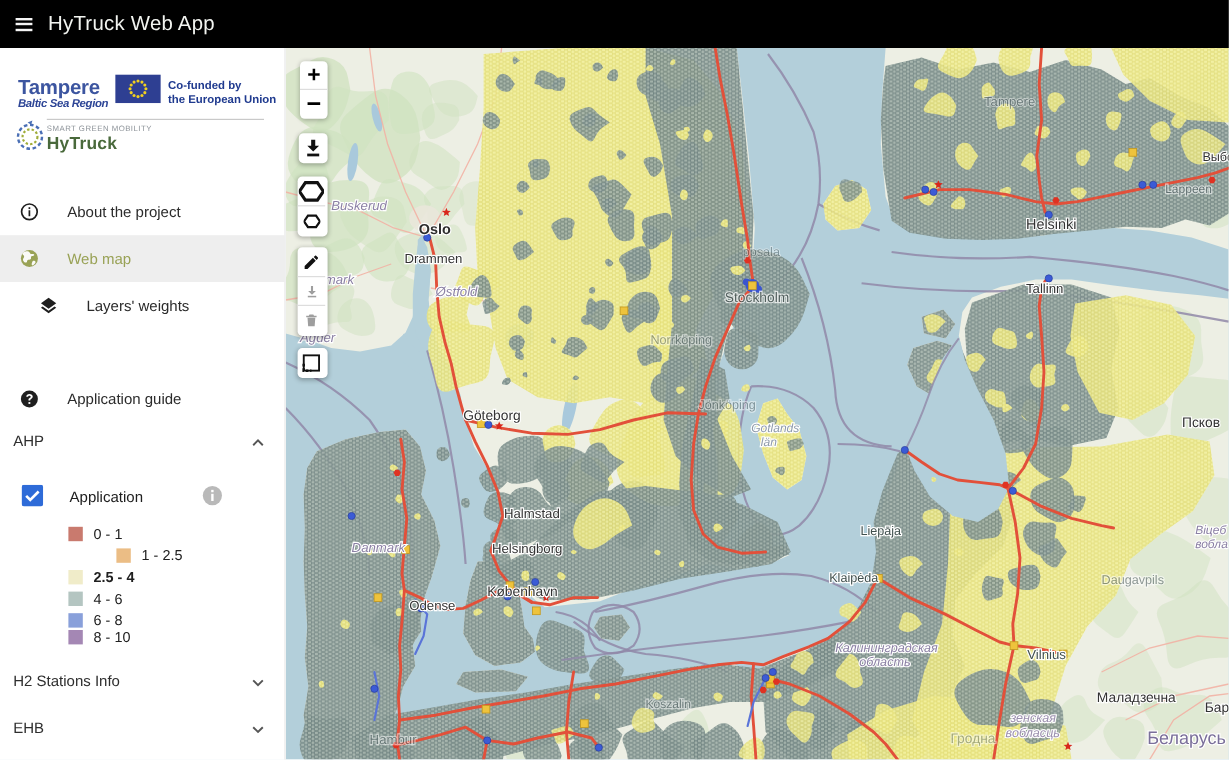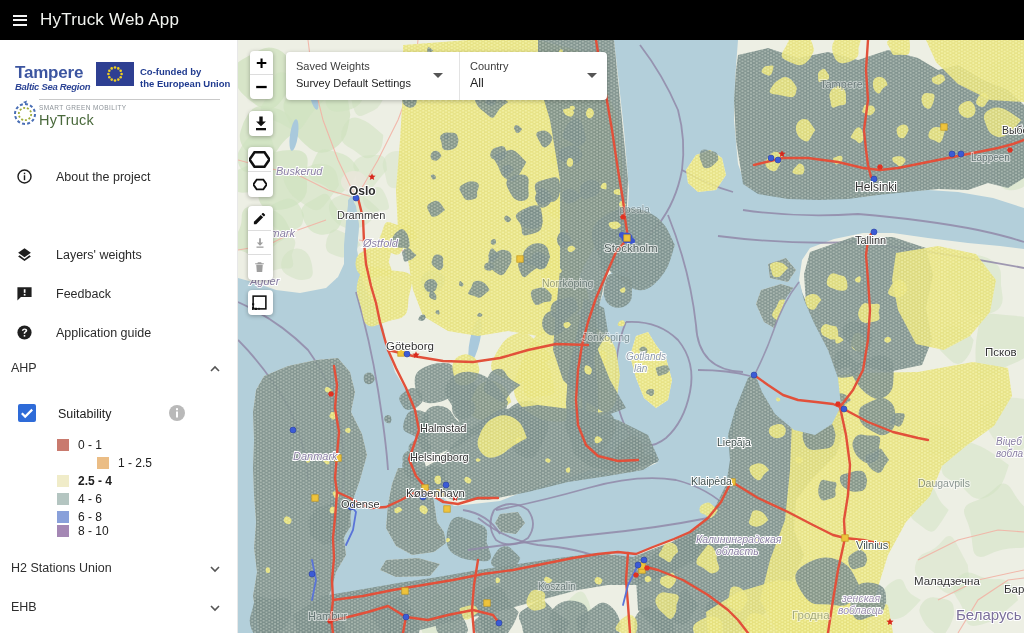--- a/index.html
+++ b/index.html
@@ -63,78 +63,78 @@
   <svg style="position:absolute;left:13px;top:60px;" width="24" height="26" viewBox="0 0 24 26">
     <g fill="none" stroke="#4a6fb5" stroke-width="2" stroke-dasharray="3 2.2">
       <circle cx="12" cy="14" r="10"></circle>
     </g>
     <g fill="none" stroke="#a0ad3a" stroke-width="1.8" stroke-dasharray="2 1.8">
       <circle cx="12" cy="14" r="6.2"></circle>
     </g>
     <path d="M10 2 L14 0.5 L13 4 Z" fill="#4a6fb5"></path>
   </svg>
   <div style="position:absolute;left:39px;top:64px;font-size:6.5px;color:#8d9399;letter-spacing:0.4px;">SMART GREEN MOBILITY</div>
-  <div style="position:absolute;left:39px;top:72px;font-size:14.5px;font-weight:normal;color:#49693b;letter-spacing:0.2px;">HyTruck</div>
+  <div style="position:absolute;left:39px;top:72px;font-size:14.5px;font-weight:bold;color:#49693b;letter-spacing:0.2px;">HyTruck</div>
 
   <div class="mrow" style="top:117px;">
     <svg class="mic" viewBox="0 0 24 24">
         <circle cx="12" cy="12" r="9.2" fill="none" stroke="#1f1f1f" stroke-width="2"></circle>
         <rect x="11" y="10.2" width="2" height="7" fill="#1f1f1f"></rect>
         <rect x="11" y="6.6" width="2" height="2.2" fill="#1f1f1f"></rect>
       </svg>
     <div class="mtxt">About the project</div>
   </div>
-  <div class="mrow" style="top:195px;">
+  <div class="mrow" style="top:156px;background:#eeeeee;color:#99a256;">
+    <svg class="mic" viewBox="0 0 24 24">
+        <circle cx="12" cy="12" r="10" fill="#99a256"></circle>
+        <path fill="#fff" d="M11 3.5c2 .8 1 2.5 2.8 3s3.2-.4 4 1.2c-1.2 1.8-2.6.6-3.6 1.8-1 1.2.5 2.3-.9 3.3-1.3 1-2.6-.2-3.6 1-.8 1-.1 2.4-1.5 2.8-1.6.4-2.9-1-3.6-2.4-.5-1.2.2-2.4.9-3.4.6-1 .3-2.2-.7-3C3.6 7 3.5 6 4.3 5.2 6 3.8 8.6 3 11 3.5z" opacity="0.95"></path>
+        <path fill="#fff" d="M16.5 14.5c1.2-.3 2.4.3 2.9 1.4-.7 1.9-2.2 3.4-4 4.2-.8-.8-1-2-.4-3 .5-.9.5-2.3 1.5-2.6z" opacity="0.95"></path>
+      </svg>
+    <div class="mtxt">Web map</div>
+  </div>
+  <div class="mrow" style="top:195px;padding-left:16px;">
     <svg class="mic" viewBox="0 0 24 24">
         <path fill="#1f1f1f" d="M12 3 3 9.5 12 16 21 9.5Z"></path>
         <path fill="#1f1f1f" d="M5 13.2 3 14.7 12 21.2 21 14.7 19 13.2 12 18.2Z"></path>
       </svg>
     <div class="mtxt">Layers' weights</div>
-  </div>
-  <div class="mrow" style="top:234px;">
-    <svg class="mic" viewBox="0 0 24 24">
-        <path fill="#1f1f1f" d="M2 3h20v14H7l-5 5z"></path>
-        <rect x="11" y="6" width="2.4" height="5" fill="#fff"></rect>
-        <rect x="11" y="12.6" width="2.4" height="2.4" fill="#fff"></rect>
-      </svg>
-    <div class="mtxt">Feedback</div>
   </div>
   <div class="mrow" style="top:273px;">
     <svg class="mic" viewBox="0 0 24 24">
         <circle cx="12" cy="12" r="10" fill="#1f1f1f"></circle>
         <path d="M12 6.2c-2 0-3.6 1.3-3.7 3.2h2.1c.1-.8.7-1.3 1.6-1.3.9 0 1.5.5 1.5 1.2 0 .7-.4 1-1.3 1.6-1 .6-1.4 1.2-1.3 2.3v.6h2.1v-.4c0-.7.3-1 1.3-1.7 1-.7 1.6-1.4 1.6-2.5 0-1.8-1.6-3-3.9-3z" fill="#fff"></path>
         <rect x="10.9" y="15.6" width="2.2" height="2.2" fill="#fff"></rect>
       </svg>
     <div class="mtxt">Application guide</div>
   </div>
 
   <div class="sect" style="top:321px;">AHP</div>
   <svg class="chev" style="top:323px;" viewBox="0 0 12 12">
       <path d="M2 8 6 4 10 8" fill="none" stroke="#555" stroke-width="1.6"></path>
     </svg>
 
   <svg style="position:absolute;left:18px;top:364px;" width="18" height="18" viewBox="0 0 18 18">
       <rect width="18" height="18" rx="2" fill="#2e6bd8"></rect>
       <path d="M3.8 9.2 7.2 12.6 14.2 5.6" fill="none" stroke="#fff" stroke-width="2.2"></path>
     </svg>
-  <div style="position:absolute;left:58px;top:367px;font-size:12.5px;color:#202020;">Suitability</div>
+  <div style="position:absolute;left:58px;top:367px;font-size:12.5px;color:#202020;">Application</div>
   <svg style="position:absolute;left:168px;top:364px;" width="18" height="18" viewBox="0 0 18 18">
       <circle cx="9" cy="9" r="8" fill="#b9b9b9"></circle>
       <rect x="8" y="7.5" width="2" height="6" fill="#fff"></rect>
       <rect x="8" y="4.2" width="2" height="2" fill="#fff"></rect>
     </svg>
 
   <div class="leg" style="top:398px;"><div class="sw" style="background:#c97a6e;"></div>0 - 1</div>
   <div class="leg" style="top:416px;padding-left:40px;"><div class="sw" style="background:#ebbd85;"></div>1 - 2.5</div>
   <div class="leg" style="top:434px;font-weight:bold;"><div class="sw" style="background:#f0ecc9;"></div>2.5 - 4</div>
   <div class="leg" style="top:452px;"><div class="sw" style="background:#b4c5c1;"></div>4 - 6</div>
   <div class="leg" style="top:470px;"><div class="sw" style="background:#89a0da;"></div>6 - 8</div>
   <div class="leg" style="top:484px;"><div class="sw" style="background:#a487b4;"></div>8 - 10</div>
 
-  <div class="sect" style="top:521px;">H2 Stations Union</div>
+  <div class="sect" style="top:521px;">H2 Stations Info</div>
   <svg class="chev" style="top:523px;" viewBox="0 0 12 12">
       <path d="M2 4 6 8 10 4" fill="none" stroke="#555" stroke-width="1.6"></path>
     </svg>
   <div class="sect" style="top:560px;">EHB</div>
   <svg class="chev" style="top:562px;" viewBox="0 0 12 12">
       <path d="M2 4 6 8 10 4" fill="none" stroke="#555" stroke-width="1.6"></path>
     </svg>
 </div>
 
 <div id="map">
@@ -684,25 +684,13 @@
     <div class="cbtn" style="height:25px;">
       <svg width="17" height="17" viewBox="0 0 24 24">
           <rect x="3" y="3" width="18" height="18" fill="none" stroke="#111" stroke-width="2.2"></rect>
           <g stroke="#111" stroke-width="3" fill="none">
             <path d="M3 13v8h9" stroke-dasharray="3 2.2"></path>
           </g>
         </svg>
     </div>
   </div>
 
-  <div id="ddpanel">
-    <div class="dd" style="width:174px;border-right:1px solid #e3e3e3;">
-      <div class="ddlab">Saved Weights</div>
-      <div class="ddval">Survey Default Settings</div>
-      <div class="ddarr" style="left:147px;"></div>
-    </div>
-    <div class="dd" style="width:147px;">
-      <div class="ddlab">Country</div>
-      <div class="ddval" style="font-size:12.5px;top:24px;">All</div>
-      <div class="ddarr" style="left:127px;"></div>
-    </div>
-  </div>
 </div>
 
 </body></html>

